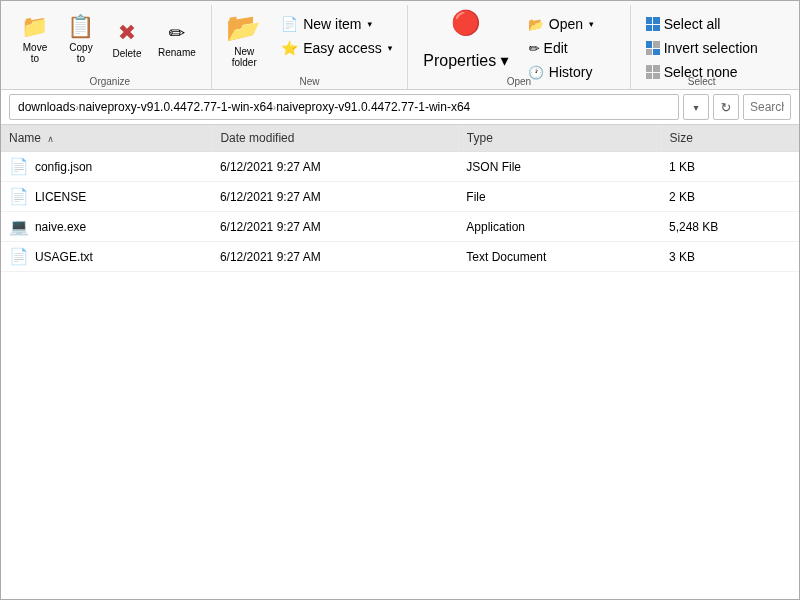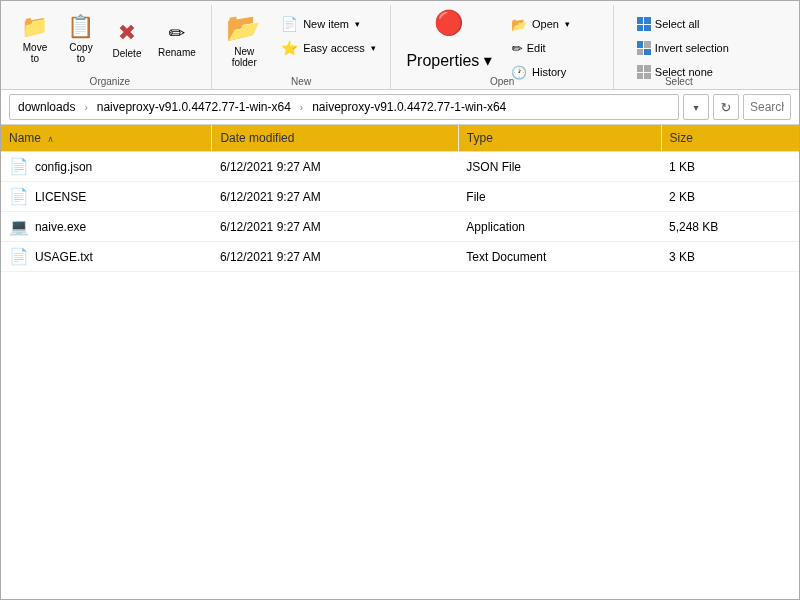--- a/index.html
+++ b/index.html
@@ -57,21 +57,21 @@
       border: 1px solid transparent;
       min-width: 100px;
       height: 22px;
     }
 
     .ribbon-btn-small .icon {
       font-size: 14px;
     }
 
     .ribbon-btn-small .label {
-      font-size: 11px;
+      font-size: 14px;
     }
 
     .ribbon-btn-small .dropdown-arrow {
       font-size: 9px;
       margin-left: 2px;
     }
 
     
     .organize-group {
       display: flex;
@@ -219,21 +219,21 @@
     .breadcrumb {
       flex: 1;
       display: flex;
       align-items: center;
       background: #fff;
       border: 1px solid #c0c0c0;
       border-radius: 2px;
       padding: 3px 8px;
       font-size: 12px;
       height: 26px;
-      gap: 9px;
+      gap: 0;
     }
 
     .breadcrumb-item {
       color: #000;
     }
 
     .breadcrumb-separator {
       color: #888;
       font-size: 10px;
     }
@@ -288,21 +288,21 @@
       background: #fff;
     }
 
     .file-table {
       width: 100%;
       border-collapse: collapse;
     }
 
     .file-table thead tr {
       border-bottom: 1px solid #e0e0e0;
-      background: #eab308;
+      background: #e5e5e5;
     }
 
     .file-table thead th {
       text-align: left;
       padding: 6px 8px;
       font-weight: normal;
       font-size: 12px;
       color: #333;
       cursor: pointer;
       user-select: none;

